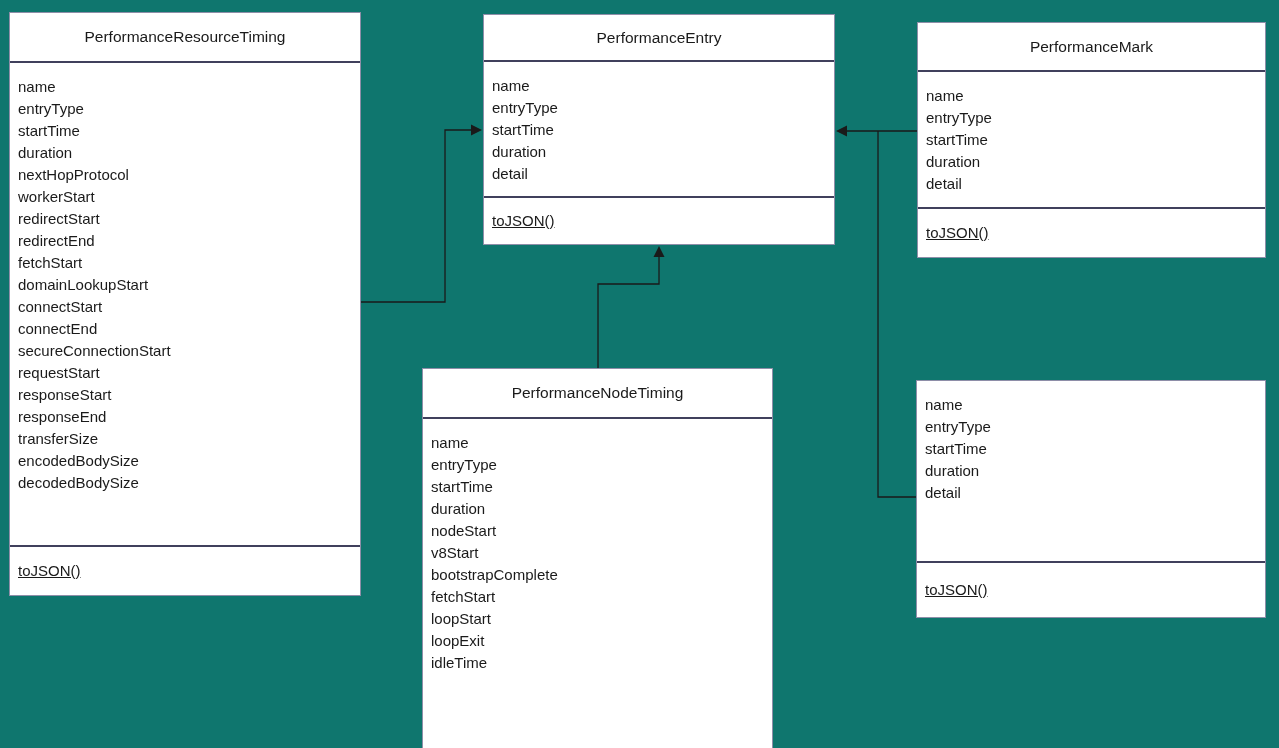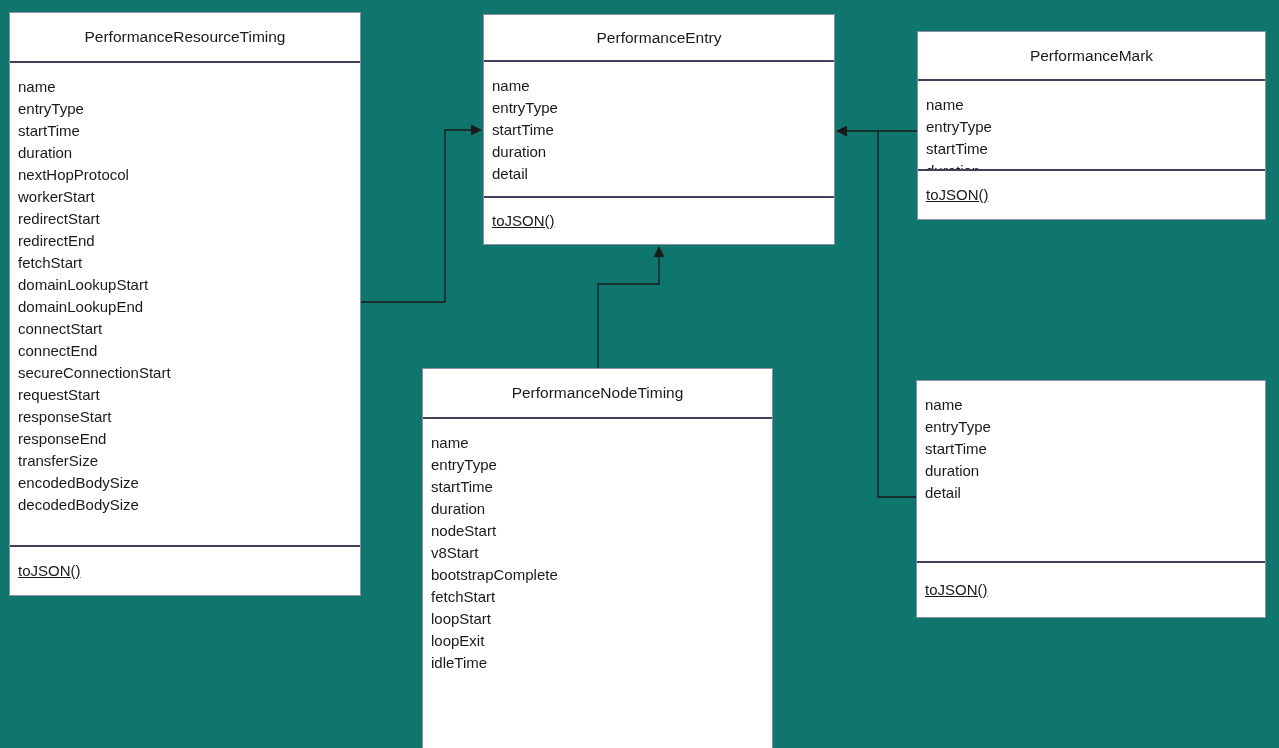--- a/index.html
+++ b/index.html
@@ -66,21 +66,21 @@
 
   
   #cls-resource-timing { left: 9px;   top: 12px;  width: 352px; height: 584px; }
   #cls-resource-timing .uml-title   { height: 50px; }
   #cls-resource-timing .uml-methods { height: 48px; }
 
   #cls-entry { left: 483px; top: 14px;  width: 352px; height: 231px; }
   #cls-entry .uml-title   { height: 47px; }
   #cls-entry .uml-methods { height: 46px; }
 
-  #cls-mark { left: 917px; top: 31px;  width: 349px; height: 189px; }
+  #cls-mark { left: 917px; top: 22px;  width: 349px; height: 236px; }
   #cls-mark .uml-title   { height: 49px; }
   #cls-mark .uml-methods { height: 48px; }
 
   #cls-node-timing { left: 422px; top: 368px; width: 351px; height: 473px; }
   #cls-node-timing .uml-title   { height: 50px; }
   #cls-node-timing .uml-methods { height: 54px; }
 
   #cls-measure { left: 916px; top: 380px; width: 350px; height: 238px; }
   #cls-measure .uml-title   { height: 48px; }
   #cls-measure .uml-methods { height: 54px; }
@@ -117,21 +117,20 @@
         <div class="row">name</div>
         <div class="row">entryType</div>
         <div class="row">startTime</div>
         <div class="row">duration</div>
         <div class="row">nextHopProtocol</div>
         <div class="row">workerStart</div>
         <div class="row">redirectStart</div>
         <div class="row">redirectEnd</div>
         <div class="row">fetchStart</div>
         <div class="row">domainLookupStart</div>
-        <div class="row">domainLookupEnd</div>
         <div class="row">connectStart</div>
         <div class="row">connectEnd</div>
         <div class="row">secureConnectionStart</div>
         <div class="row">requestStart</div>
         <div class="row">responseStart</div>
         <div class="row">responseEnd</div>
         <div class="row">transferSize</div>
         <div class="row">encodedBodySize</div>
         <div class="row">decodedBodySize</div>
       </div>

